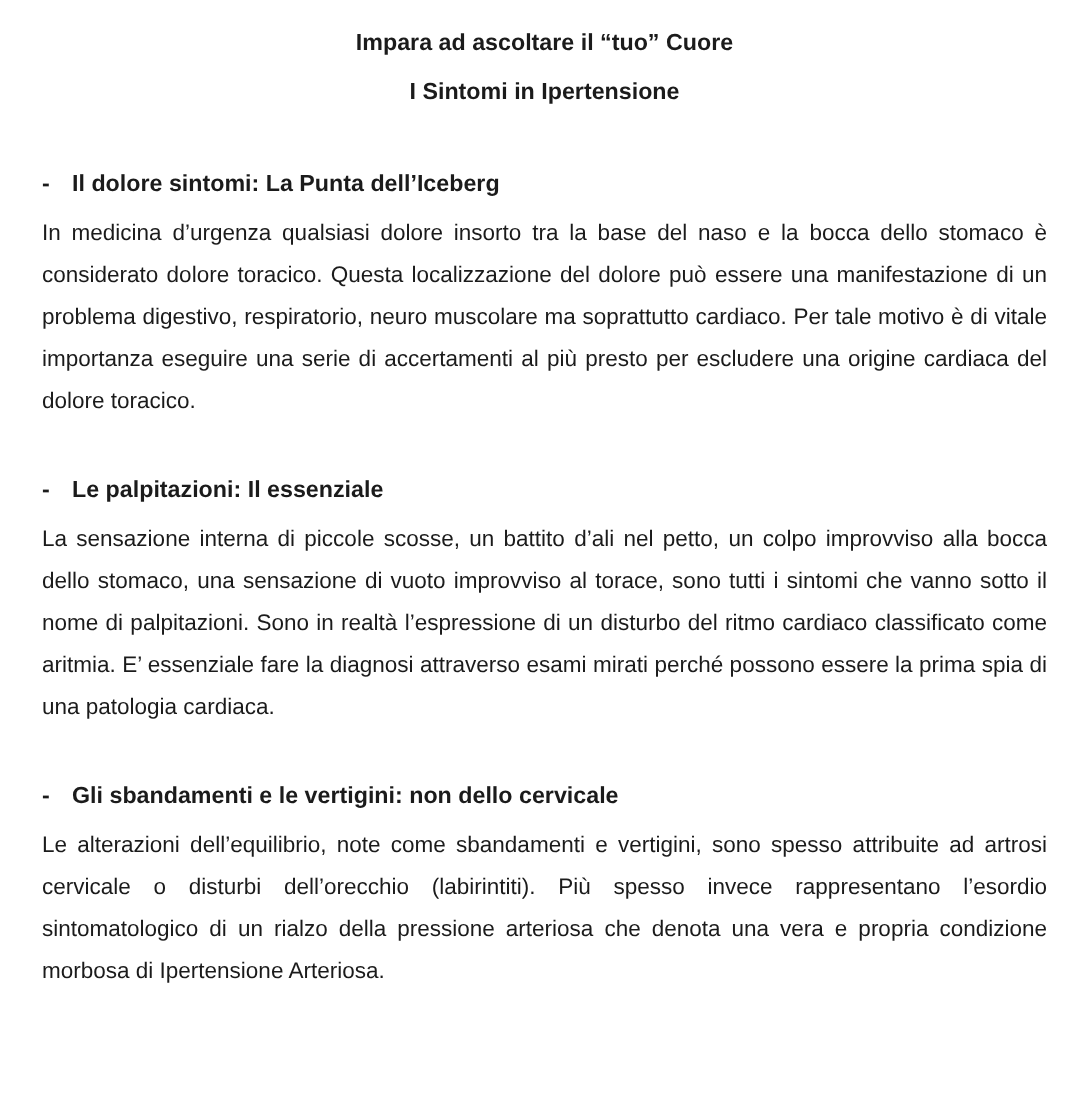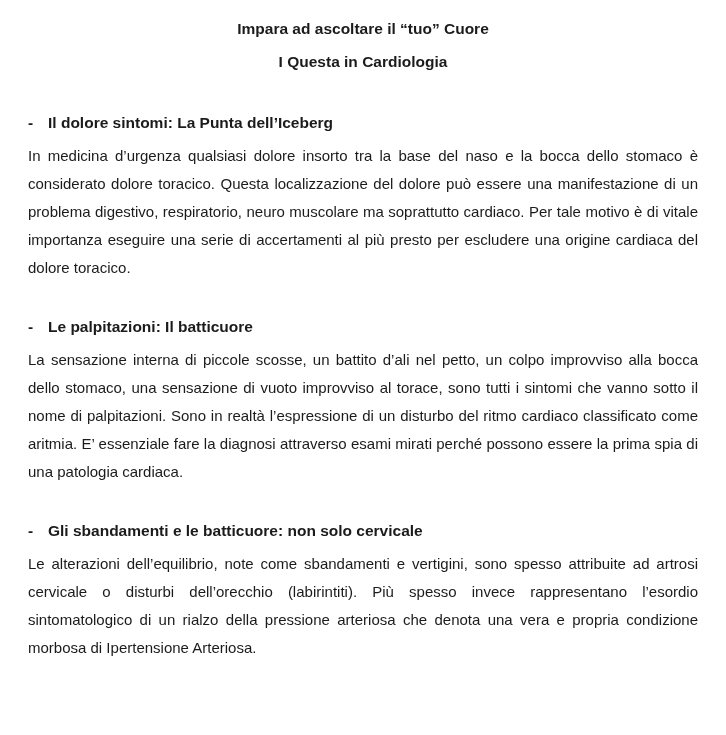--- a/index.html
+++ b/index.html
@@ -46,39 +46,39 @@
     text-align: justify;
   }
 </style>
 </head>
 <body>
 
 <div class="page">
 
   <div class="doc-title">Impara ad ascoltare il “tuo” Cuore</div>
 
-  <div class="doc-subtitle">I Questa in Cardiologia</div>
+  <div class="doc-subtitle">I Sintomi in Ipertensione</div>
 
   <div class="section">
     <div class="heading-row">
       <span class="dash">-</span>
       <span class="heading">Il dolore sintomi: La Punta dell’Iceberg</span>
     </div>
     <p class="body-text">In medicina d’urgenza qualsiasi dolore insorto tra la base del naso e la bocca dello stomaco è considerato dolore toracico. Questa localizzazione del dolore può essere una manifestazione di un problema digestivo, respiratorio, neuro muscolare ma soprattutto cardiaco. Per tale motivo è di vitale importanza eseguire una serie di accertamenti al più presto per escludere una origine cardiaca del dolore toracico.</p>
   </div>
 
   <div class="section">
     <div class="heading-row">
       <span class="dash">-</span>
-      <span class="heading">Le palpitazioni: Il batticuore</span>
+      <span class="heading">Le palpitazioni: Il essenziale</span>
     </div>
     <p class="body-text">La sensazione interna di piccole scosse, un battito d’ali nel petto, un colpo improvviso alla bocca dello stomaco, una sensazione di vuoto improvviso al torace, sono tutti i sintomi che vanno sotto il nome di palpitazioni. Sono in realtà l’espressione di un disturbo del ritmo cardiaco classificato come aritmia. E’ essenziale fare la diagnosi attraverso esami mirati perché possono essere la prima spia di una patologia cardiaca.</p>
   </div>
 
   <div class="section">
     <div class="heading-row">
       <span class="dash">-</span>
-      <span class="heading">Gli sbandamenti e le batticuore: non solo cervicale</span>
+      <span class="heading">Gli sbandamenti e le vertigini: non dello cervicale</span>
     </div>
     <p class="body-text">Le alterazioni dell’equilibrio, note come sbandamenti e vertigini, sono spesso attribuite ad artrosi cervicale o disturbi dell’orecchio (labirintiti). Più spesso invece rappresentano l’esordio sintomatologico di un rialzo della pressione arteriosa che denota una vera e propria condizione morbosa di Ipertensione Arteriosa.</p>
   </div>
 
 </div>
 
 </body></html>

